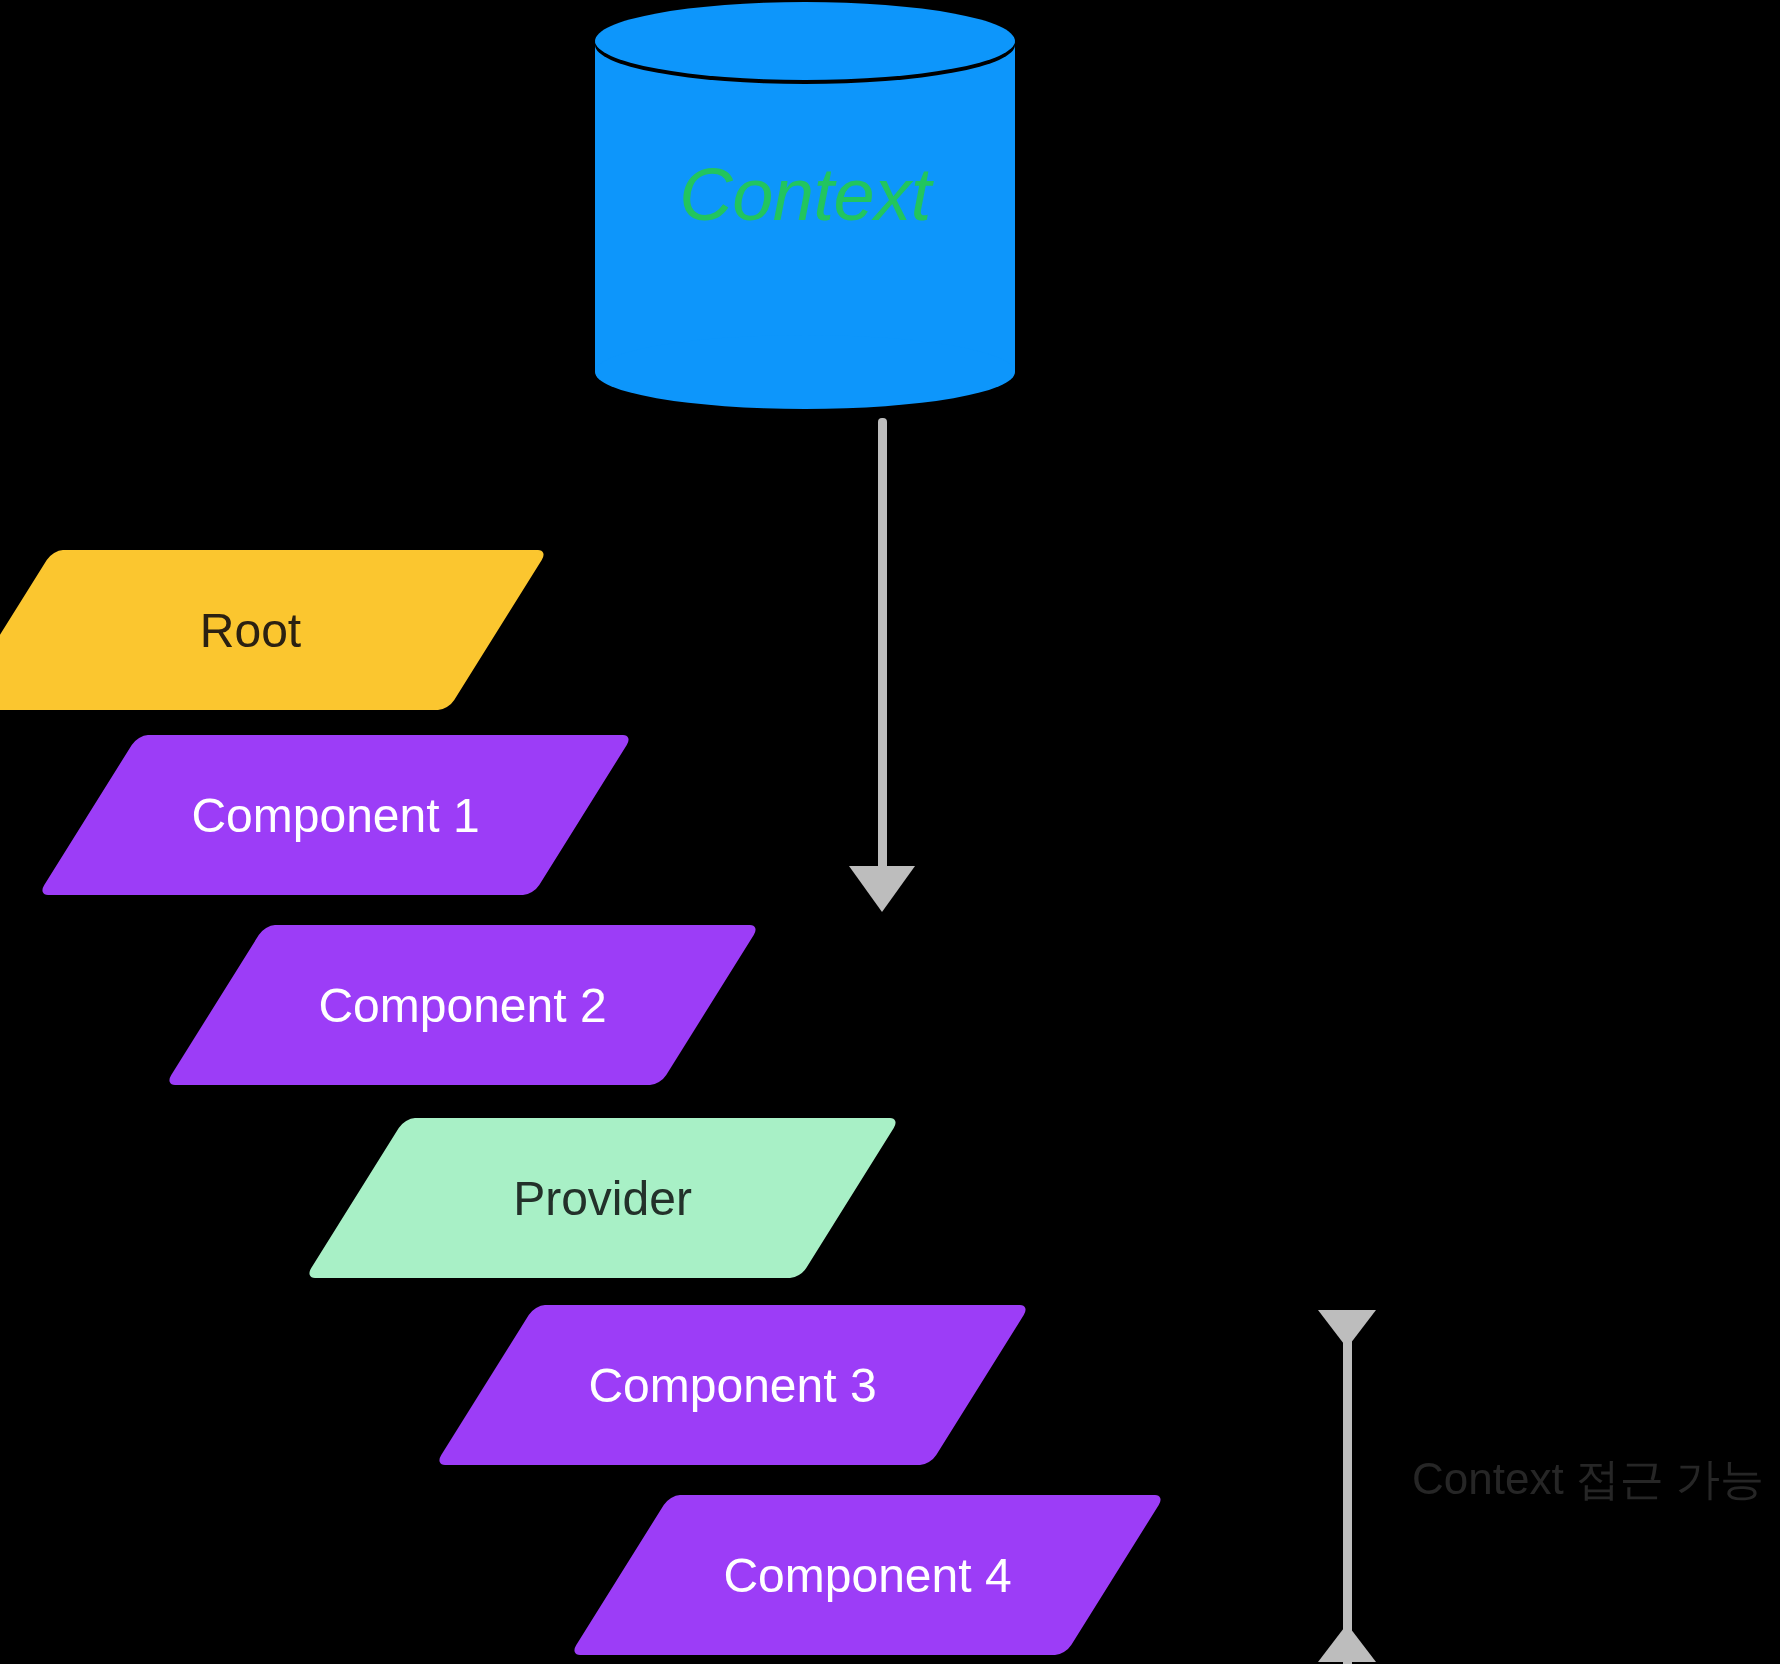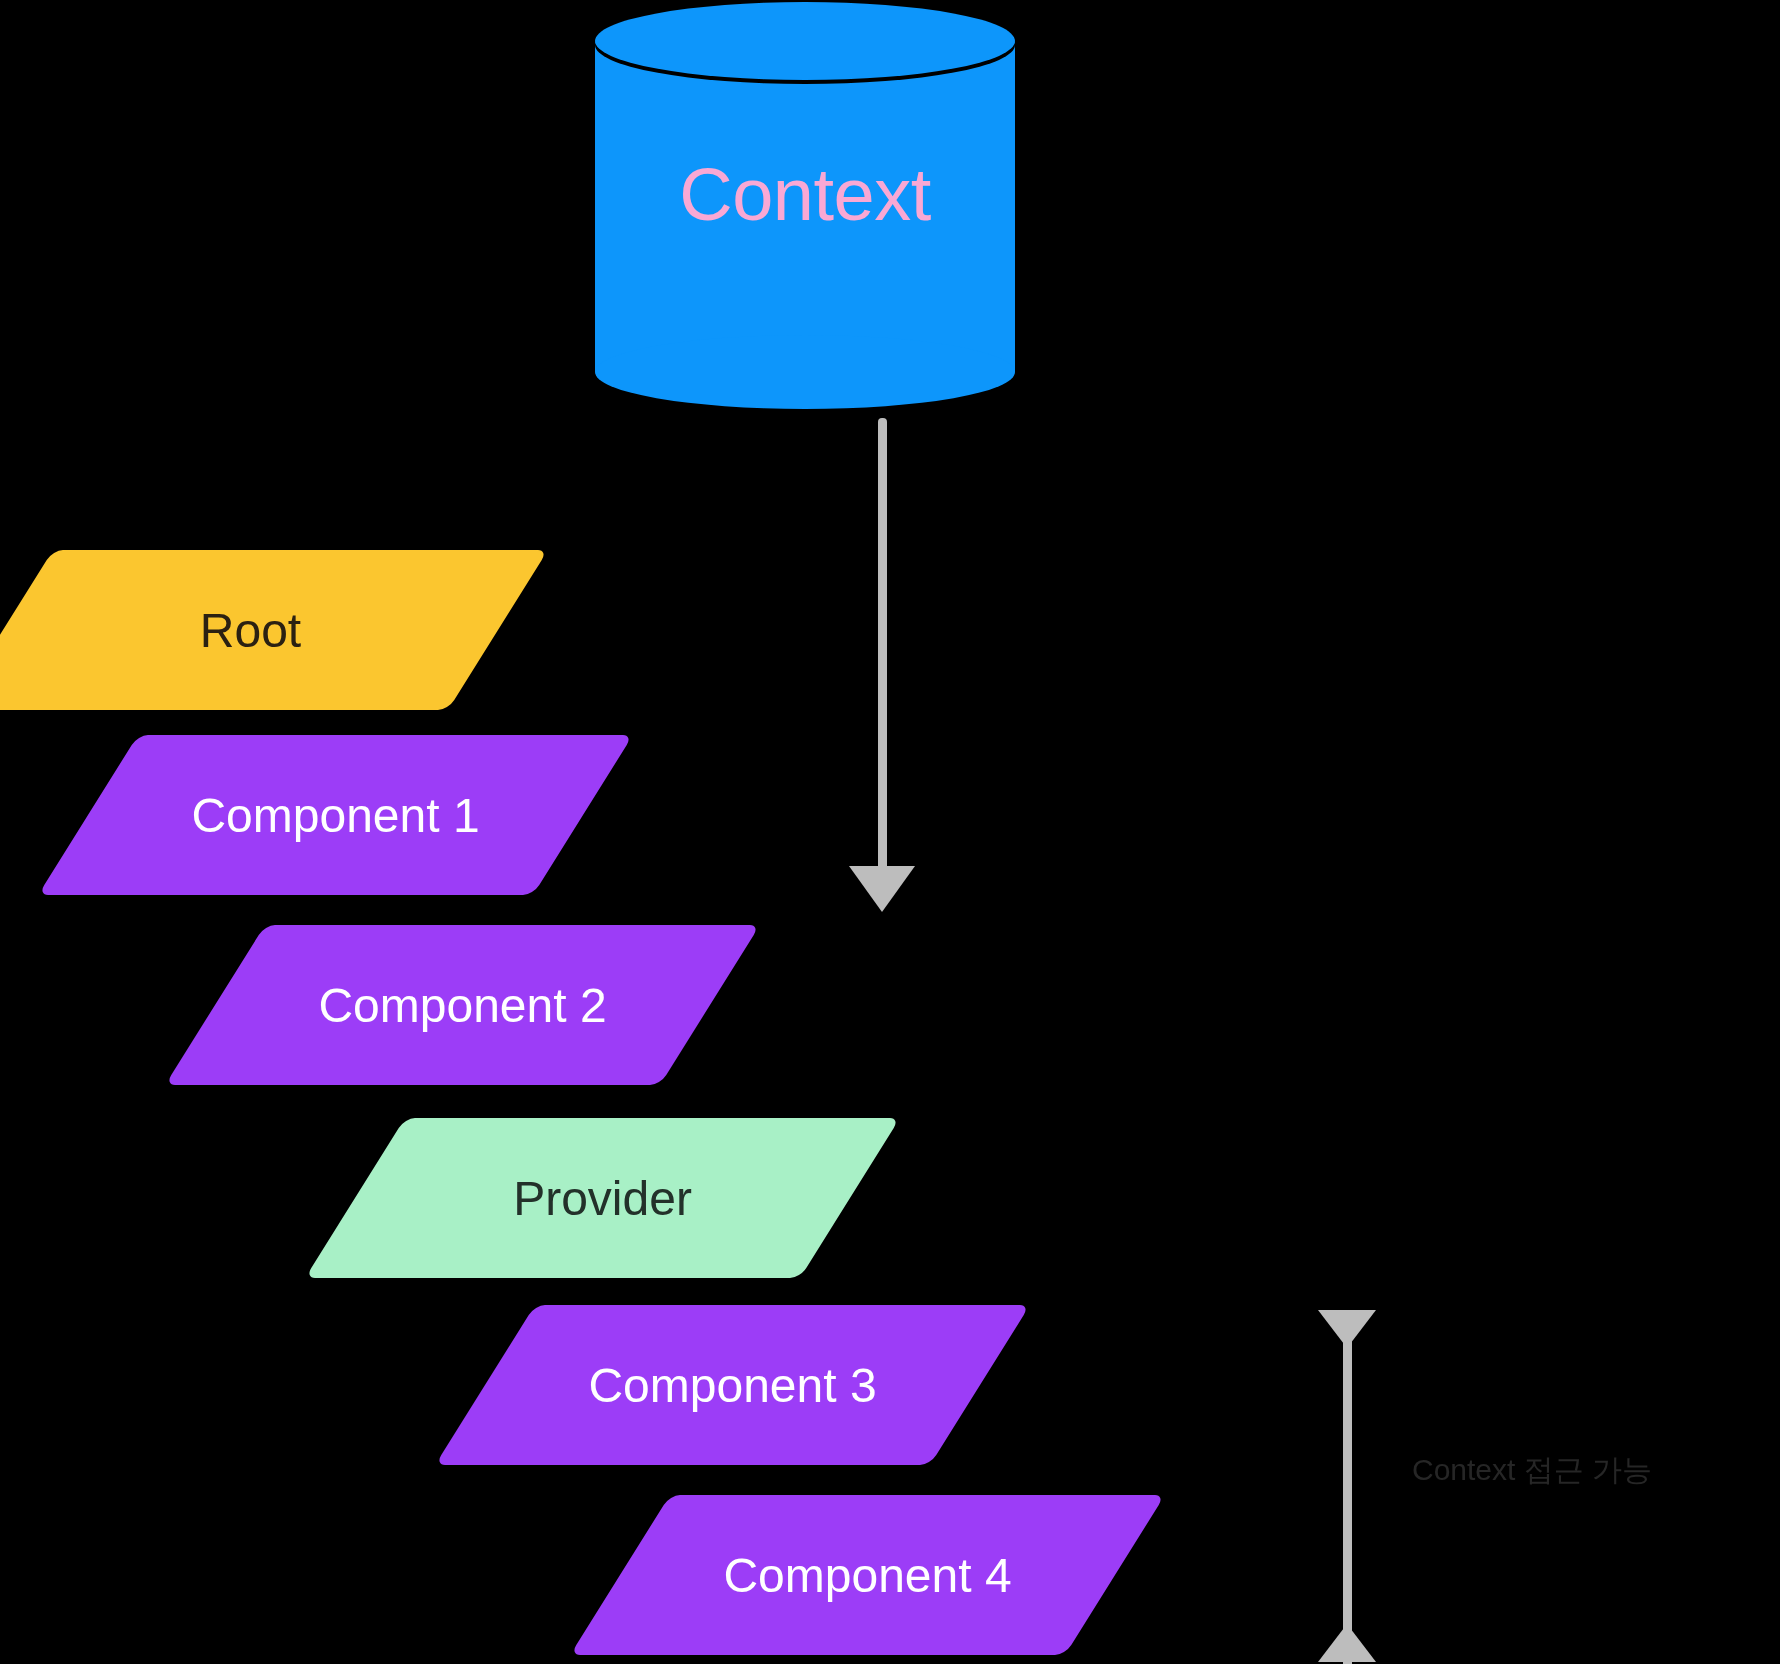--- a/index.html
+++ b/index.html
@@ -51,24 +51,25 @@
     height: 74px;
     background: #0D96FB;
     border-radius: 50%;
   }
   .cyl-label {
     position: absolute;
     left: 0;
     top: 150px;
     width: 420px;
     text-align: center;
-    color: #f9a8d4;
+    color: #22c55e;
     font-size: 74px;
     letter-spacing: -0.5px;
     z-index: 4;
+    font-style: italic;
   }
   
   .layer {
     position: absolute;
     height: 160px;
     border-radius: 10px;
     transform: skewX(-32deg);
   }
   .layer-label {
     position: absolute;
@@ -134,21 +135,21 @@
     width: 0;
     height: 0;
     border-left: 29px solid transparent;
     border-right: 29px solid transparent;
     border-bottom: 38px solid #BDBDBD;
   }
   .scope-text {
     position: absolute;
     left: 1412px;
     top: 1450px;
-    font-size: 30px;
+    font-size: 44px;
     color: #262626;
     white-space: nowrap;
   }
 </style>
 </head>
 <body>
 
 <div id="stage" style="background: rgb(0, 0, 0);">
 
   <div class="cylinder">

